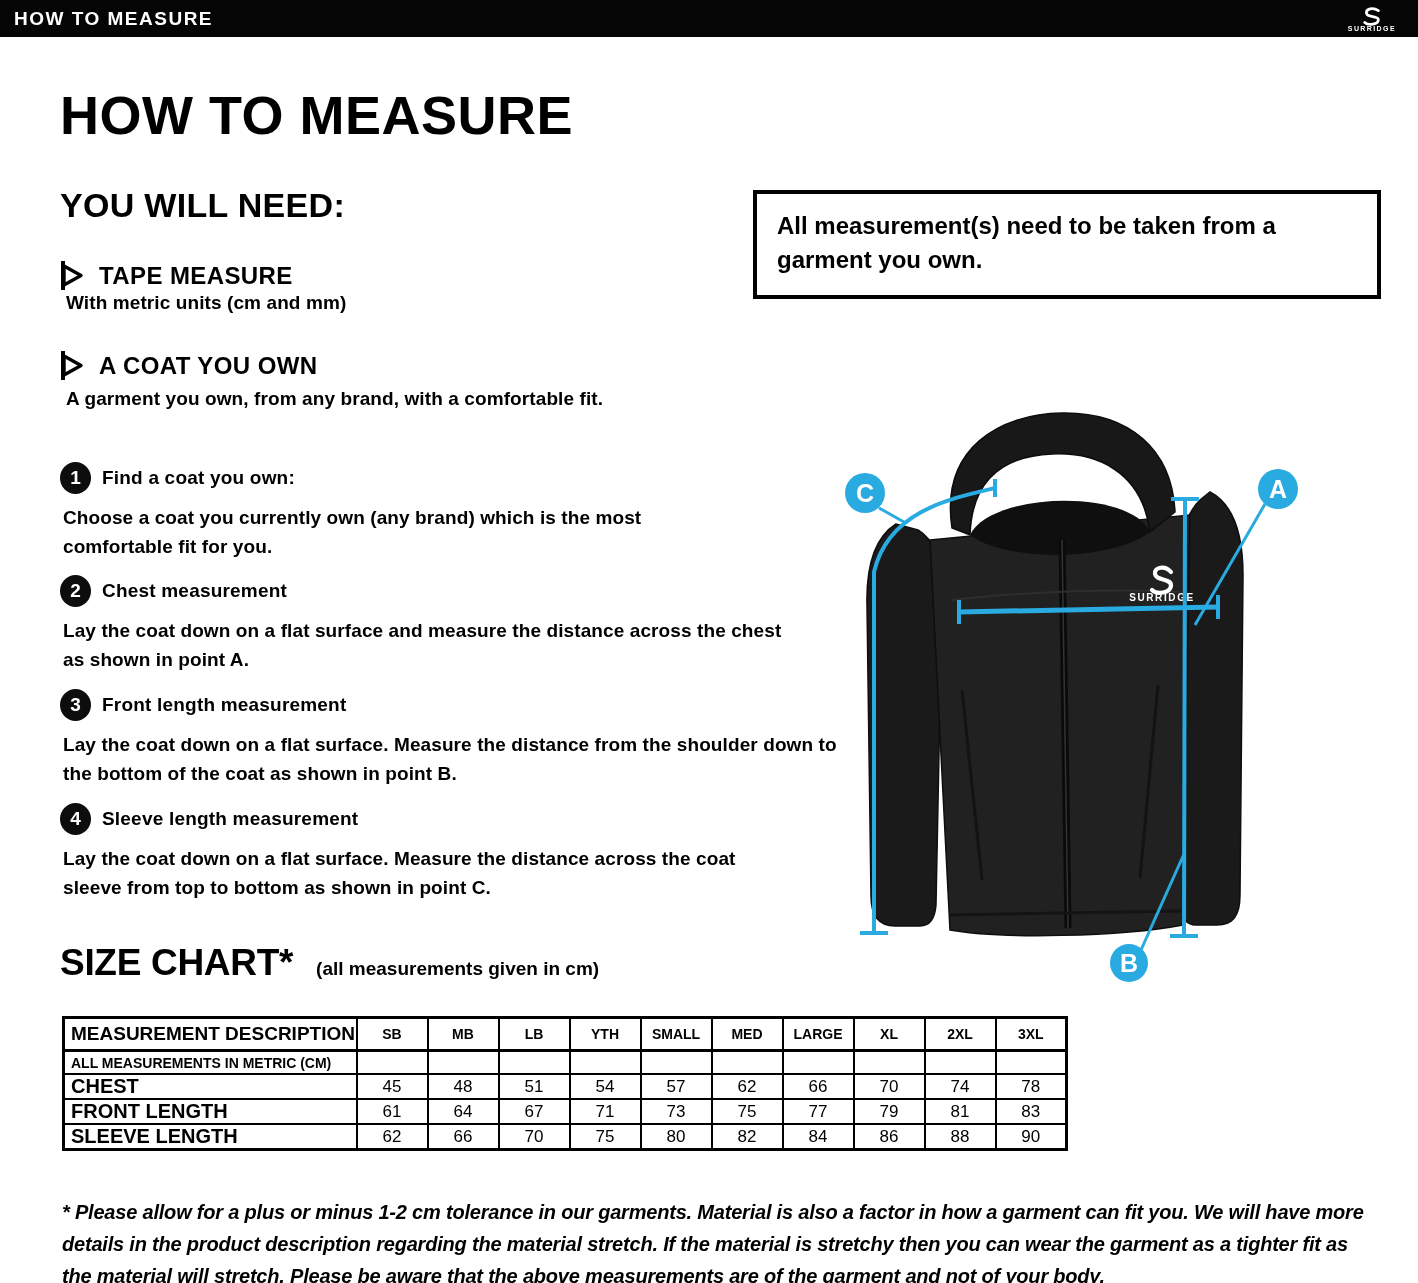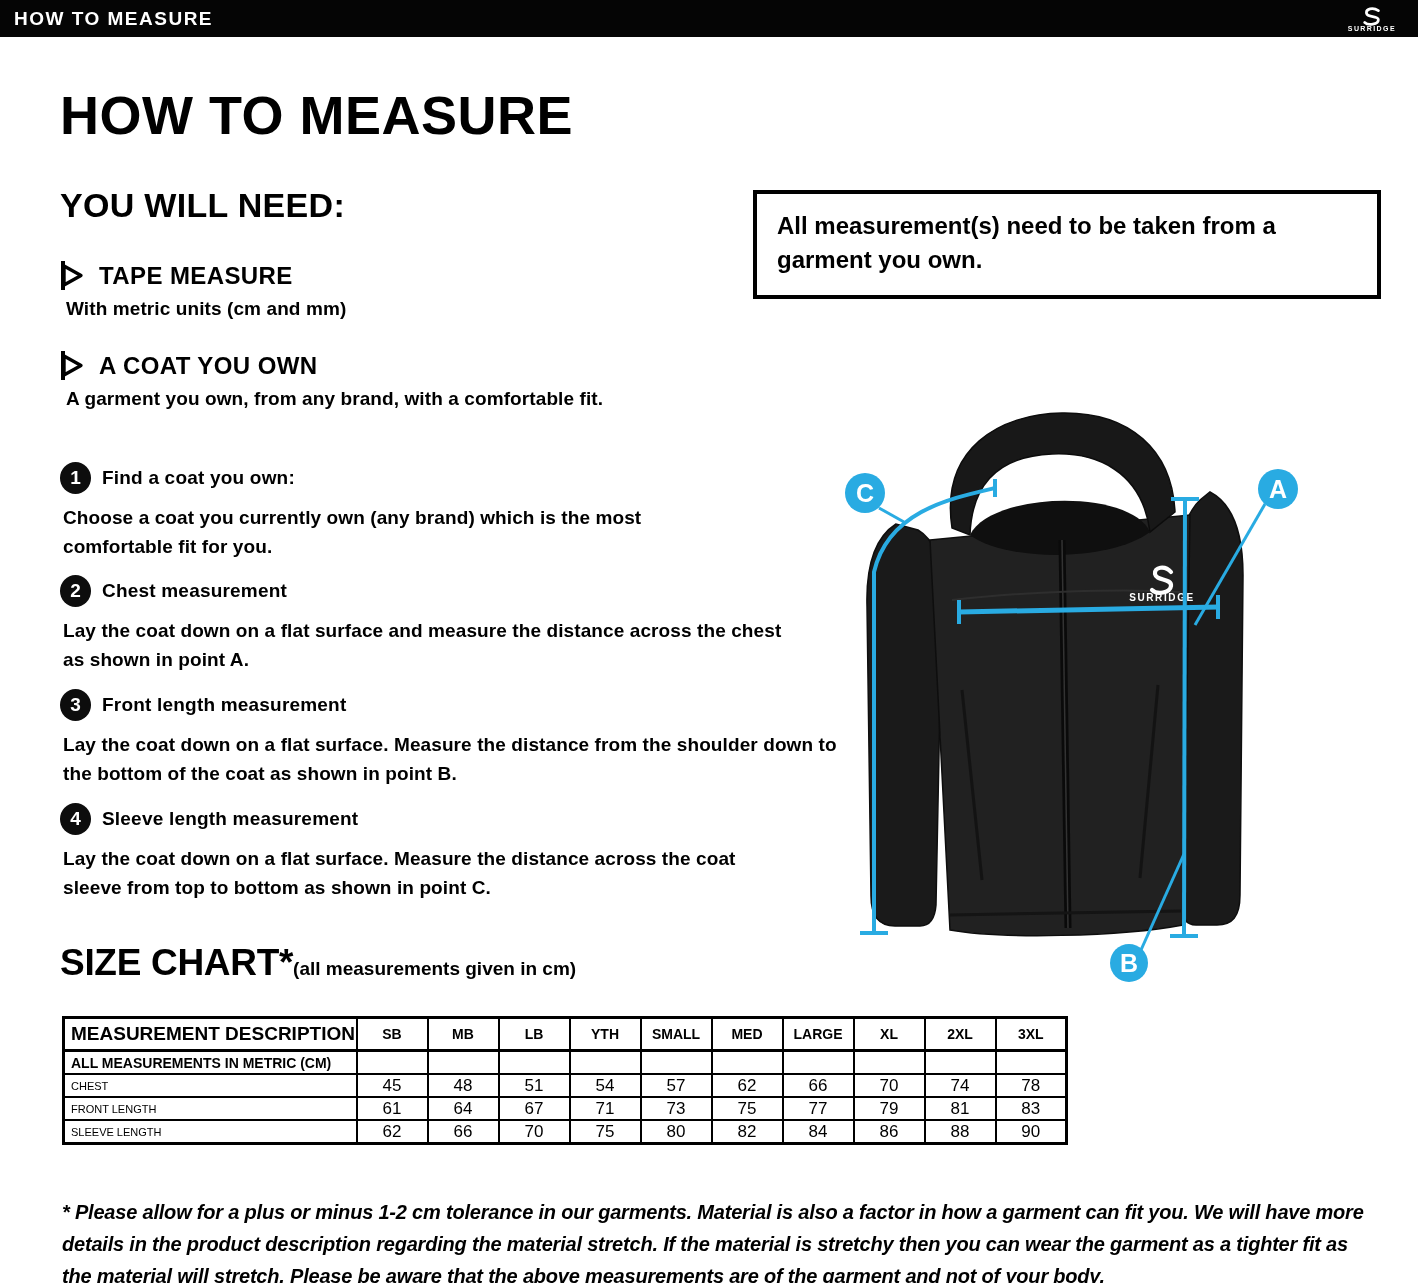--- a/index.html
+++ b/index.html
@@ -36,31 +36,31 @@
   .step-title{font-size:19px;font-weight:bold;letter-spacing:0.2px;}
   .step-desc{margin:9px 0 0 3px;font-size:19px;font-weight:bold;line-height:1.55;letter-spacing:0.1px;}
 
   
   .figure{position:absolute;left:820px;top:400px;width:540px;height:600px;}
   .marker-label{font-family:"Liberation Sans","DejaVu Sans",sans-serif;font-weight:bold;font-size:25px;fill:#fff;text-anchor:middle;}
   .jacket-logo-text{font-family:"Liberation Sans","DejaVu Sans",sans-serif;font-weight:bold;font-size:10px;fill:#fff;
                     letter-spacing:1.6px;text-anchor:middle;}
 
   
-  .sc-head{position:absolute;left:60px;top:942px;display:flex;align-items:baseline;gap:0;}
+  .sc-head{position:absolute;left:60px;top:942px;display:flex;align-items:baseline;gap:23px;}
   .sc-title{font-size:37px;font-weight:bold;letter-spacing:-0.3px;}
   .sc-sub{font-size:19px;font-weight:bold;}
   table.size-chart{position:absolute;left:62px;top:1016px;width:1003px;border-collapse:collapse;
                    table-layout:fixed;border:3px solid #000;}
   .size-chart th,.size-chart td{border:2px solid #000;overflow:hidden;white-space:nowrap;}
   .size-chart th{font-size:14px;font-weight:bold;text-align:center;height:30px;padding:0 2px;border-bottom:3px solid #000;}
   .size-chart th.desc-col{font-size:19px;text-align:left;padding-left:6px;}
   .size-chart td{font-size:17px;font-weight:normal;text-align:center;height:21px;padding:0 2px;}
   .size-chart td.note-cell{font-size:14px;font-weight:bold;text-align:left;padding-left:6px;height:19px;}
-  .size-chart td.label-cell{font-size:11px;text-align:left;padding-left:6px;}
+  .size-chart td.label-cell{font-size:20px;text-align:left;padding-left:6px;font-weight:bold;}
 
   
   .footnote{position:absolute;left:62px;top:1196px;width:1308px;font-size:20px;font-weight:bold;
             font-style:italic;line-height:1.6;letter-spacing:-0.2px;}
 </style>
 </head>
 <body>
 
 <div class="page">
 
@@ -78,21 +78,21 @@
 
   <div class="ywn-heading">YOU WILL NEED:</div>
 
   <div class="need-row" style="top:260px;">
     <svg width="26" height="31" viewBox="0 0 26 31">
       <line x1="3" y1="1" x2="3" y2="30" stroke="#000" stroke-width="4"></line>
       <path d="M4,6 L21,15.5 L4,25 Z" fill="none" stroke="#000" stroke-width="3.4" stroke-linejoin="round"></path>
     </svg>
     <span class="need-title">TAPE MEASURE</span>
   </div>
-  <div class="need-desc" style="top:298px;">With metric units (cm and mm)</div>
+  <div class="need-desc" style="top:292px;">With metric units (cm and mm)</div>
 
   <div class="need-row" style="top:350px;">
     <svg width="26" height="31" viewBox="0 0 26 31">
       <line x1="3" y1="1" x2="3" y2="30" stroke="#000" stroke-width="4"></line>
       <path d="M4,6 L21,15.5 L4,25 Z" fill="none" stroke="#000" stroke-width="3.4" stroke-linejoin="round"></path>
     </svg>
     <span class="need-title">A COAT YOU OWN</span>
   </div>
   <div class="need-desc" style="top:388px;">A garment you own, from any brand, with a comfortable fit.</div>
 

